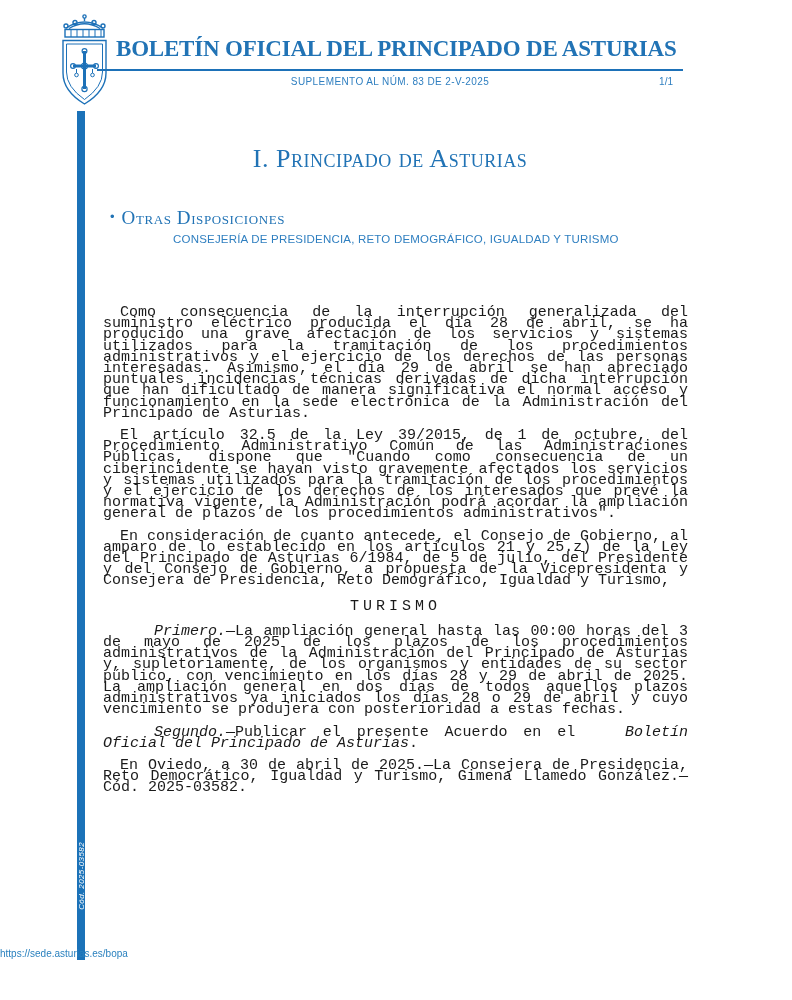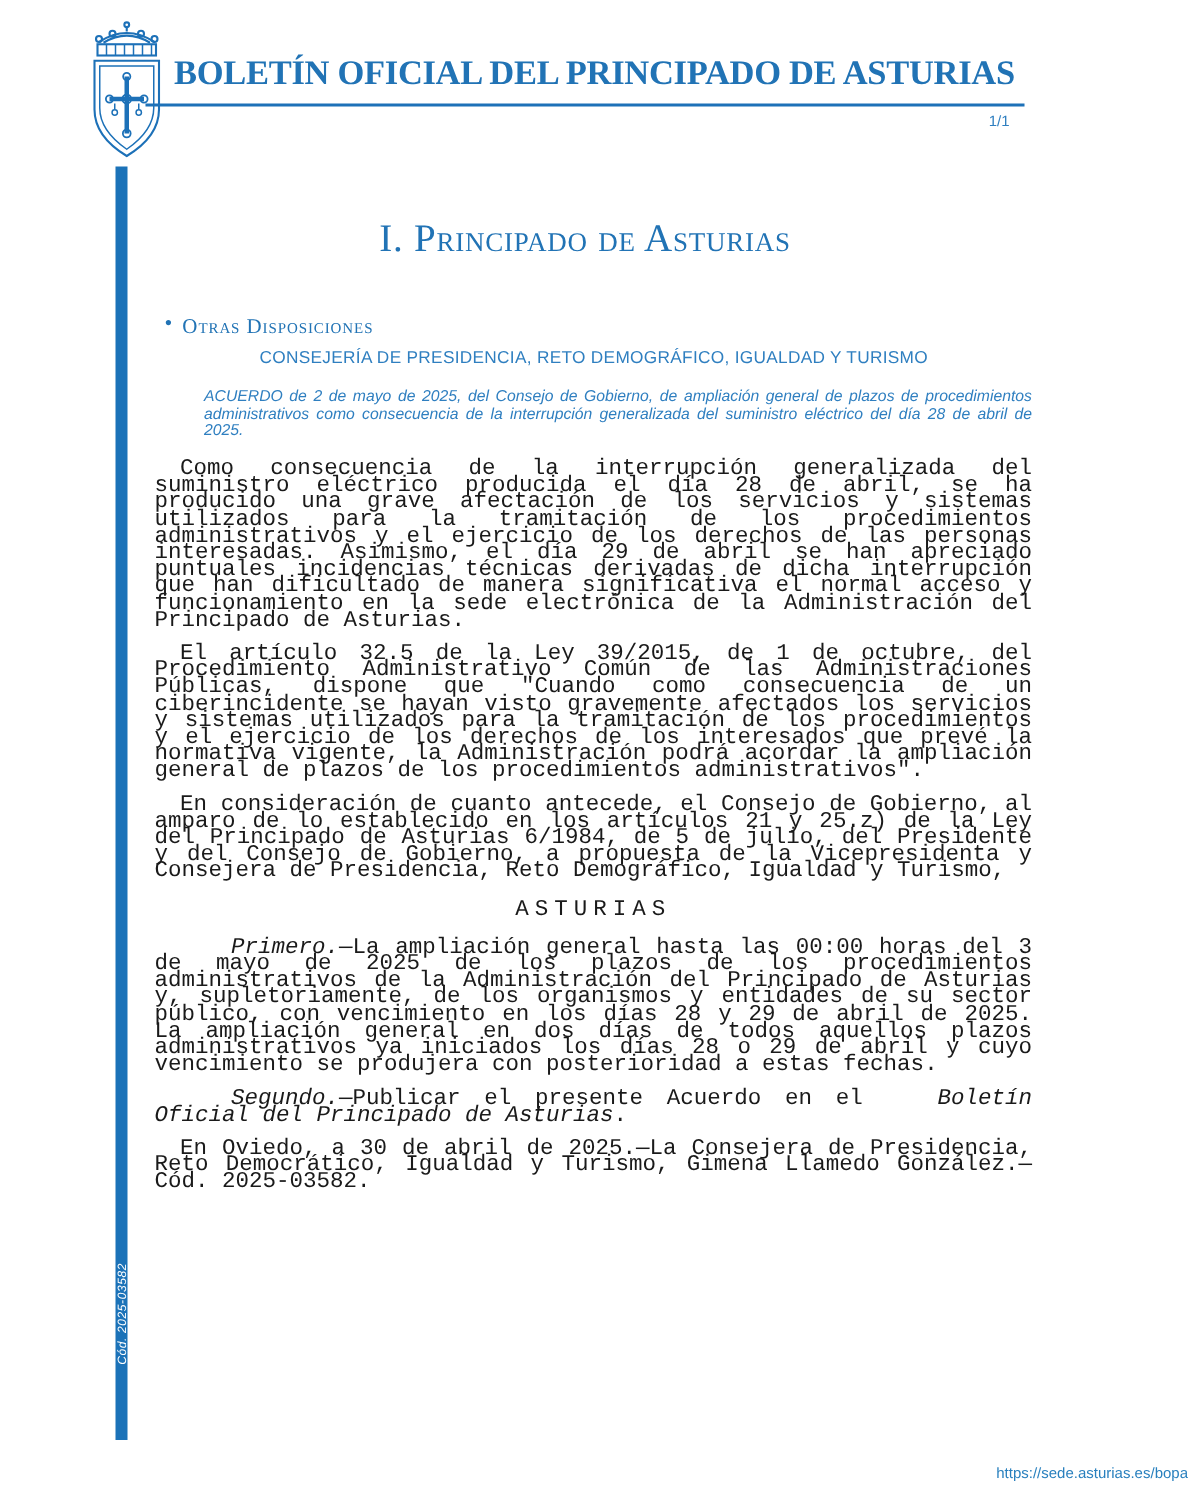--- a/index.html
+++ b/index.html
@@ -39,21 +39,21 @@
   
   .section-title {
     position:absolute; left:97px; top:144px; width:586px; text-align:center;
     font-family:Liberation Serif, serif; font-variant:small-caps;
     font-size:26px; letter-spacing:0.5px; color:#2173b5;
   }
   .category { position:absolute; left:110px; top:207px; color:#2173b5; }
   .category .bullet { font-size:13px; vertical-align:3px; margin-right:7px; }
   .category .cat-label {
     font-family:"Liberation Serif", serif; font-variant:small-caps;
-    font-size:14px; letter-spacing:0.6px;
+    font-size:19px; letter-spacing:0.6px;
   }
   .organism {
     position:absolute; left:125px; top:233px; width:560px;
     font-size:11.5px; letter-spacing:0.2px; color:#2f7fc0;margin-left:48px;
   }
   .summary {
     position:absolute; left:136px; top:259px; width:552px;
     font-size:10.5px; line-height:11.5px; font-style:italic; text-align:justify;
     color:#2f7fc0;
   }
@@ -65,21 +65,21 @@
     text-align:justify; text-indent:17px; color:#1a1a1a; hyphens:auto;font-family:Liberation Mono, monospace;
   }
   .acuerda {
     margin:14px 0 14px 0 !important; text-align:center !important; text-indent:0 !important;
     letter-spacing:4px;
   }
   .lead-italic, .inline-italic { font-style:italic;margin-left:34px; }
 
   
   .footer-url {
-    position:absolute; left:0; top:977px; width:792px; text-align:right;
+    position:absolute; left:0; top:948px; width:792px; text-align:left;
     font-size:10px; color:#2980be; text-decoration:none; cursor:pointer;
   }
 </style>
 </head>
 <body>
 
 <div class="page">
 
   <svg class="coat-of-arms" viewBox="0 0 57 93" fill="none" stroke="#1d71b8" stroke-width="1.4">
 
@@ -104,43 +104,43 @@
     <circle cx="40" cy="53" r="2.4" stroke-width="1.2"></circle>
     <circle cx="28.5" cy="76" r="2.6" stroke-width="1.2"></circle>
     <circle cx="28.5" cy="53" r="3" stroke-width="1.2"></circle>
     <path d="M20.5 56 v4 M36.5 56 v4" stroke-width="1"></path>
     <circle cx="20.5" cy="62" r="1.8" stroke-width="1"></circle>
     <circle cx="36.5" cy="62" r="1.8" stroke-width="1"></circle>
   </svg>
 
   <div class="masthead-title">BOLETÍN OFICIAL DEL PRINCIPADO DE ASTURIAS</div>
   <div class="masthead-rule"></div>
+  <div class="masthead-sub">SUPLEMENTO AL NÚM. 83 DE 2-V-2025</div>
   <div class="page-indicator">1/1</div>
 
   <div class="side-bar"></div>
   <div class="side-code">
     <span>Cód. 2025-03582</span>
   </div>
 
   <div class="section-title">I. Principado de Asturias</div>
 
   <div class="category">
     <span class="bullet">•</span><span class="cat-label">Otras Disposiciones</span>
   </div>
 
   <div class="organism">CONSEJERÍA DE PRESIDENCIA, RETO DEMOGRÁFICO, IGUALDAD Y TURISMO</div>
 
-  <div class="summary">ACUERDO de 2 de mayo de 2025, del Consejo de Gobierno, de ampliación general de plazos de procedimientos administrativos como consecuencia de la interrupción generalizada del suministro eléctrico del día 28 de abril de 2025.</div>
 
   <div class="body-text">
     <p>Como consecuencia de la interrupción generalizada del suministro eléctrico producida el día 28 de abril, se ha producido una grave afectación de los servicios y sistemas utilizados para la tramitación de los procedimientos administrativos y el ejercicio de los derechos de las personas interesadas. Asimismo, el día 29 de abril se han apreciado puntuales incidencias técnicas derivadas de dicha interrupción que han dificultado de manera significativa el normal acceso y funcionamiento en la sede electrónica de la Administración del Principado de Asturias.</p>
     <p>El artículo 32.5 de la Ley 39/2015, de 1 de octubre, del Procedimiento Administrativo Común de las Administraciones Públicas, dispone que "Cuando como consecuencia de un ciberincidente se hayan visto gravemente afectados los servicios y sistemas utilizados para la tramitación de los procedimientos y el ejercicio de los derechos de los interesados que prevé la normativa vigente, la Administración podrá acordar la ampliación general de plazos de los procedimientos administrativos".</p>
     <p>En consideración de cuanto antecede, el Consejo de Gobierno, al amparo de lo establecido en los artículos 21 y 25.z) de la Ley del Principado de Asturias 6/1984, de 5 de julio, del Presidente y del Consejo de Gobierno, a propuesta de la Vicepresidenta y Consejera de Presidencia, Reto Demográfico, Igualdad y Turismo,</p>
 
-    <p class="acuerda">ASTURIAS</p>
+    <p class="acuerda">TURISMO</p>
 
     <p><span class="lead-italic">Primero.</span><span>—La ampliación general hasta las 00:00 horas del 3 de mayo de 2025 de los plazos de los procedimientos administrativos de la Administración del Principado de Asturias y, supletoriamente, de los organismos y entidades de su sector público, con vencimiento en los días 28 y 29 de abril de 2025. La ampliación general en dos días de todos aquellos plazos administrativos ya iniciados los días 28 o 29 de abril y cuyo vencimiento se produjera con posterioridad a estas fechas.</span></p>
 
     <p><span class="lead-italic">Segundo.</span><span>—Publicar el presente Acuerdo en el </span><span class="inline-italic">Boletín Oficial del Principado de Asturias</span><span>.</span></p>
 
     <p>En Oviedo, a 30 de abril de 2025.—La Consejera de Presidencia, Reto Democrático, Igualdad y Turismo, Gimena Llamedo González.—Cód. 2025-03582.</p>
   </div>
 
   <a class="footer-url">https://sede.asturias.es/bopa</a>
 

